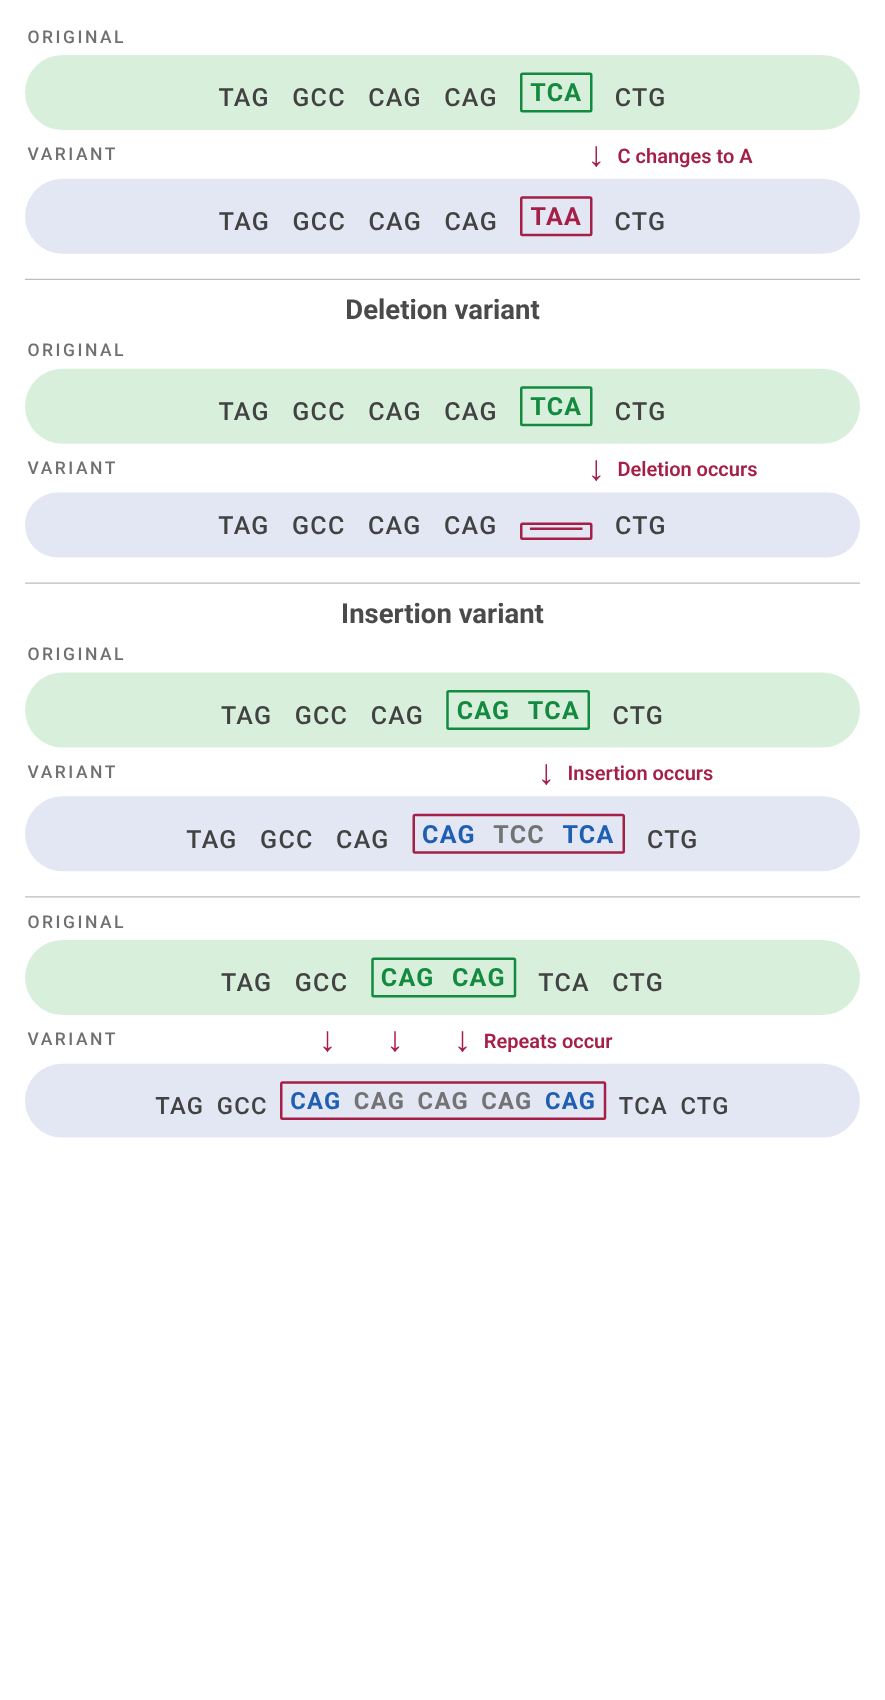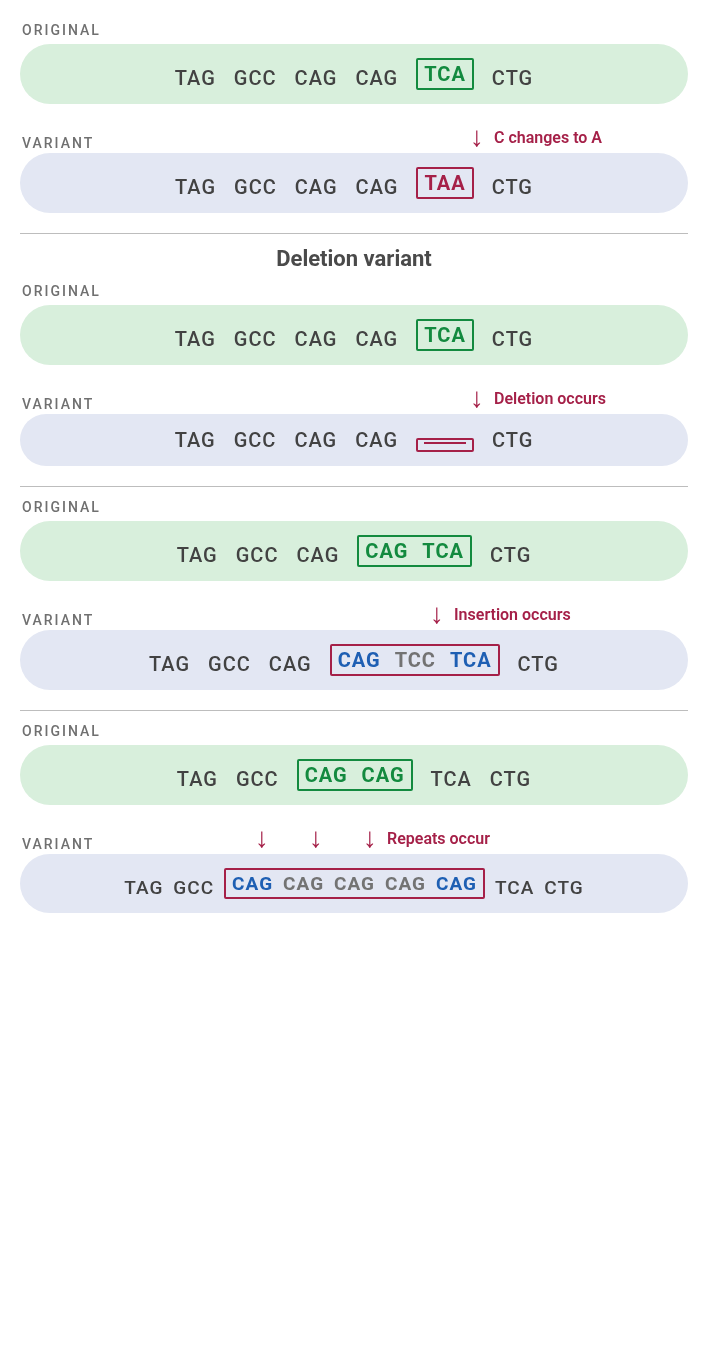--- a/index.html
+++ b/index.html
@@ -64,22 +64,22 @@
   .hl-maroon .blue-txt { color: #1e5fb3; }
   .hl-maroon .maroon-txt { color: #737373; }
   .blank-line {
     display: inline-block;
     width: 42px;
     border-bottom: 2px solid #a52048;
     margin-bottom: 4px;
   }
   .arrow-row {
     display: flex;
-    align-items: flex-end;
-    margin: 13px 0 2px 0;
+    align-items: center;
+    margin: 3px 0 2px 0;
     height: 34px;
     position: relative;
   }
   .arrow-row .row-label {
     margin: 0;
     margin-left: 2px;
   }
   .arrow-group {
     position: absolute;
     display: flex;
@@ -167,20 +167,21 @@
     <span class="hl-box hl-maroon">
       <span class="blank-line"></span>
     </span>
     <span class="codon">CTG</span>
   </div>
 </div>
 
 <hr class="divider">
 
 <div class="section">
+  <h2 class="title">Insertion variant</h2>
   <div class="row-label">ORIGINAL</div>
   <div class="seq-pill green">
     <span class="codon">TAG</span>
     <span class="codon">GCC</span>
     <span class="codon">CAG</span>
     <span class="hl-box hl-green">
       <span>CAG</span>
       <span>TCA</span>
     </span>
     <span class="codon">CTG</span>

